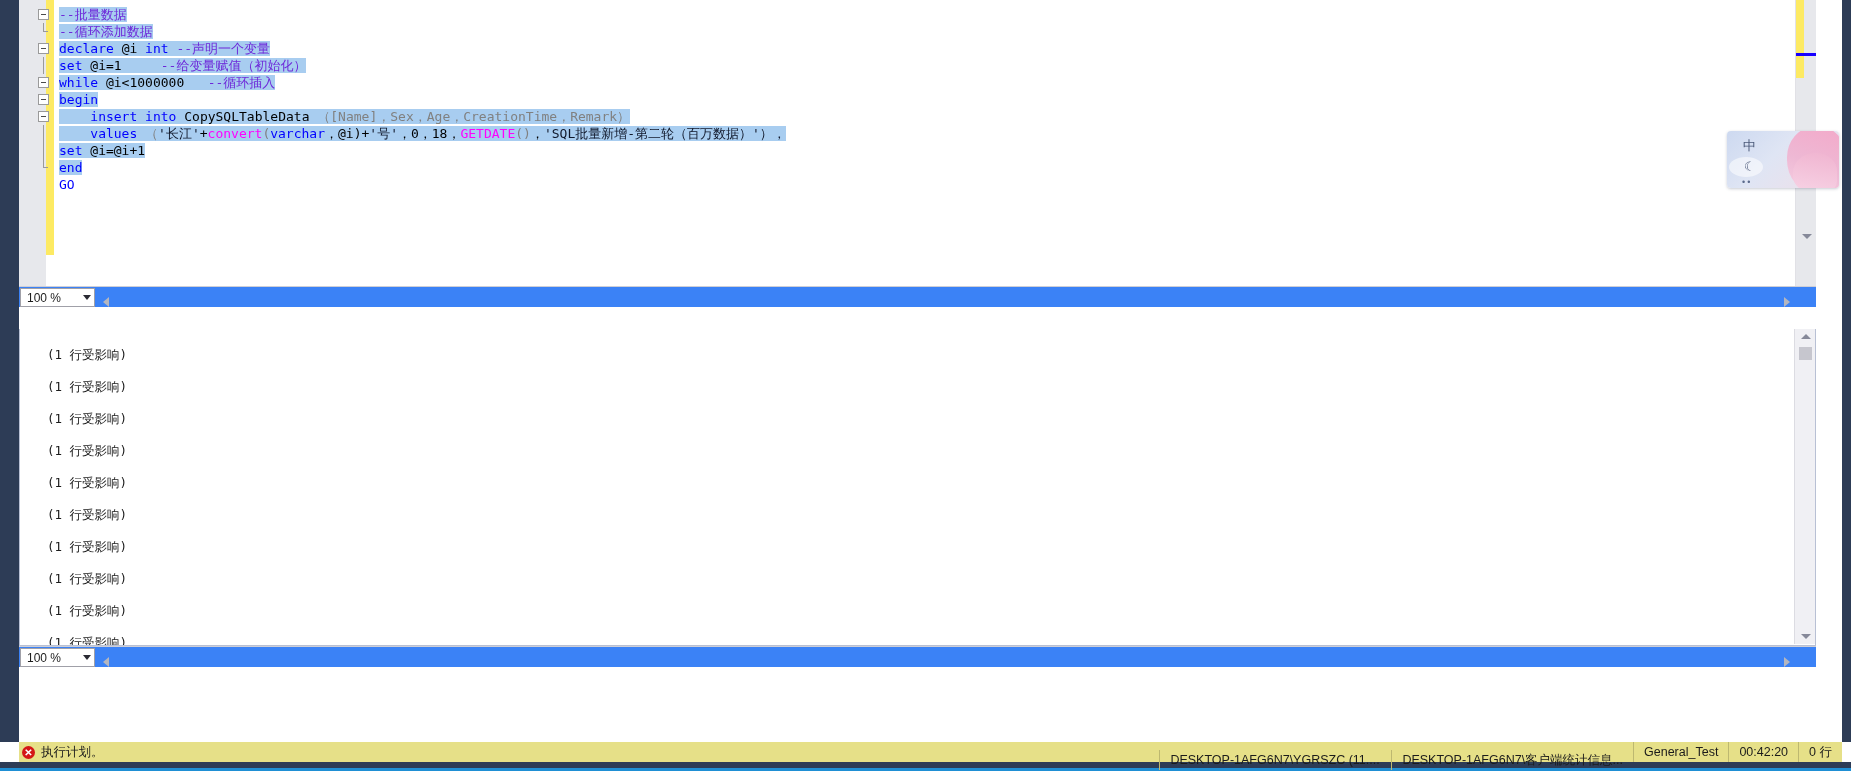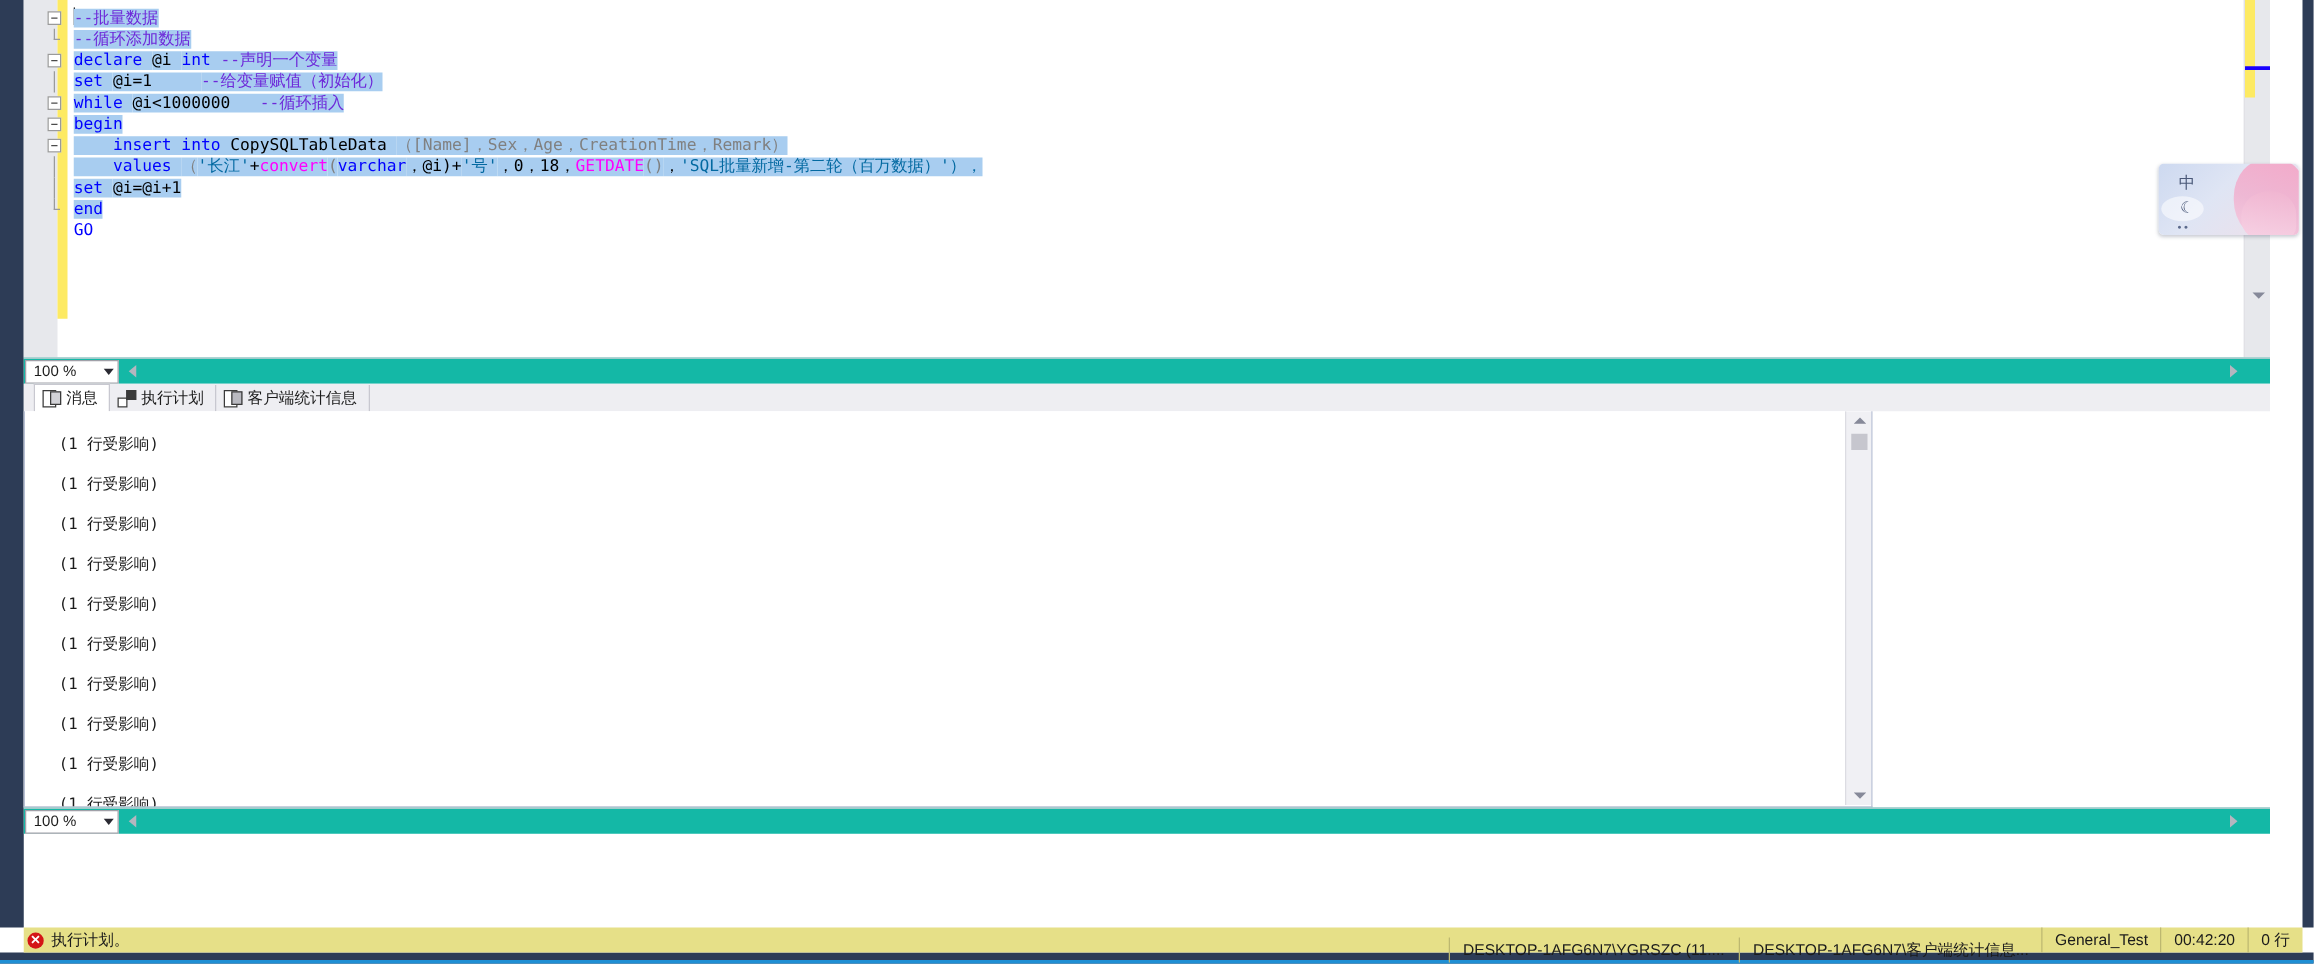--- a/index.html
+++ b/index.html
@@ -105,21 +105,21 @@
   }
   .code-text {
     position: absolute;
     left: 24px; top: 0;
     height: 17px;
   }
   .sel { background: #a8cdf0; }
   .kw  { color: #0000ff; }
   .cm  { color: #6d28d9; }
   .fn  { color: #ff00ff; }
-  .str { color: #0369a1; }
+  .str { color: #0f172a; }
   .pl  { color: #000000; }
   .op  { color: #808080; text-align: center; }
   .caret {
     display: inline-block;
     width: 1px; height: 14px;
     background: #000;
     vertical-align: -2px;
     margin-right: -1px;
   }
 
@@ -150,24 +150,24 @@
     border-left: 5px solid transparent;
     border-right: 5px solid transparent;
     border-top: 5px solid #868999;
   }
 
   
   .zoombar {
     position: absolute;
     left: 19px;
     width: 1797px; height: 21px;
-    background: #14b8a6;
+    background: #3b82f6;
     border-top: 1px solid #cfcfd6;
     display: flex;
-    align-items: center;
+    align-items: flex-end;
   }
   .zoombar-editor { top: 286px; }
   .zoombar-results { top: 646px; }
   .zoom-select {
     width: 75px; height: 19px;
     margin-left: 1px;
     background: #ffffff;
     border: 1px solid #a0a0a8;
     display: flex;
     align-items: center;
@@ -268,21 +268,21 @@
     position: absolute; left: 6px; top: 1px;
     width: 7px; height: 9px;
     border: 1px solid #3b3b3b;
     background: #b9b9c0;
   }
 
   
   .results-pane {
     position: absolute;
     left: 19px; top: 329px;
-    width: 1479px; height: 317px;
+    width: 1797px; height: 317px;
     background: #ffffff;
     border: 1px solid #b8c0d4;
     border-top: none;
     overflow: hidden;
   }
   .msg-list {
     position: absolute;
     left: 0; top: 0;
     width: 1775px;
     padding-top: 10px;
@@ -442,34 +442,20 @@
 
   <div class="zoombar zoombar-editor">
     <div class="zoom-select">
       <span>100 %</span>
       <span class="caret-dn"></span>
     </div>
     <div class="hscroll-left"></div>
     <div class="hscroll-right"></div>
   </div>
 
-  <div class="tabstrip" id="tabstrip">
-      <div class="rtab active">
-        <span class="tabicon ic-msg"></span>
-        <span>消息</span>
-      </div>
-      <div class="rtab">
-        <span class="tabicon ic-plan"></span>
-        <span>执行计划</span>
-      </div>
-      <div class="rtab">
-        <span class="tabicon ic-stats"></span>
-        <span>客户端统计信息</span>
-      </div>
-    </div>
 
   <div class="results-pane">
     <div class="msg-list" id="msg-list">
         <div class="msg-row">(1 行受影响)</div>
         <div class="msg-row">(1 行受影响)</div>
         <div class="msg-row">(1 行受影响)</div>
         <div class="msg-row">(1 行受影响)</div>
         <div class="msg-row">(1 行受影响)</div>
         <div class="msg-row">(1 行受影响)</div>
         <div class="msg-row">(1 行受影响)</div>

